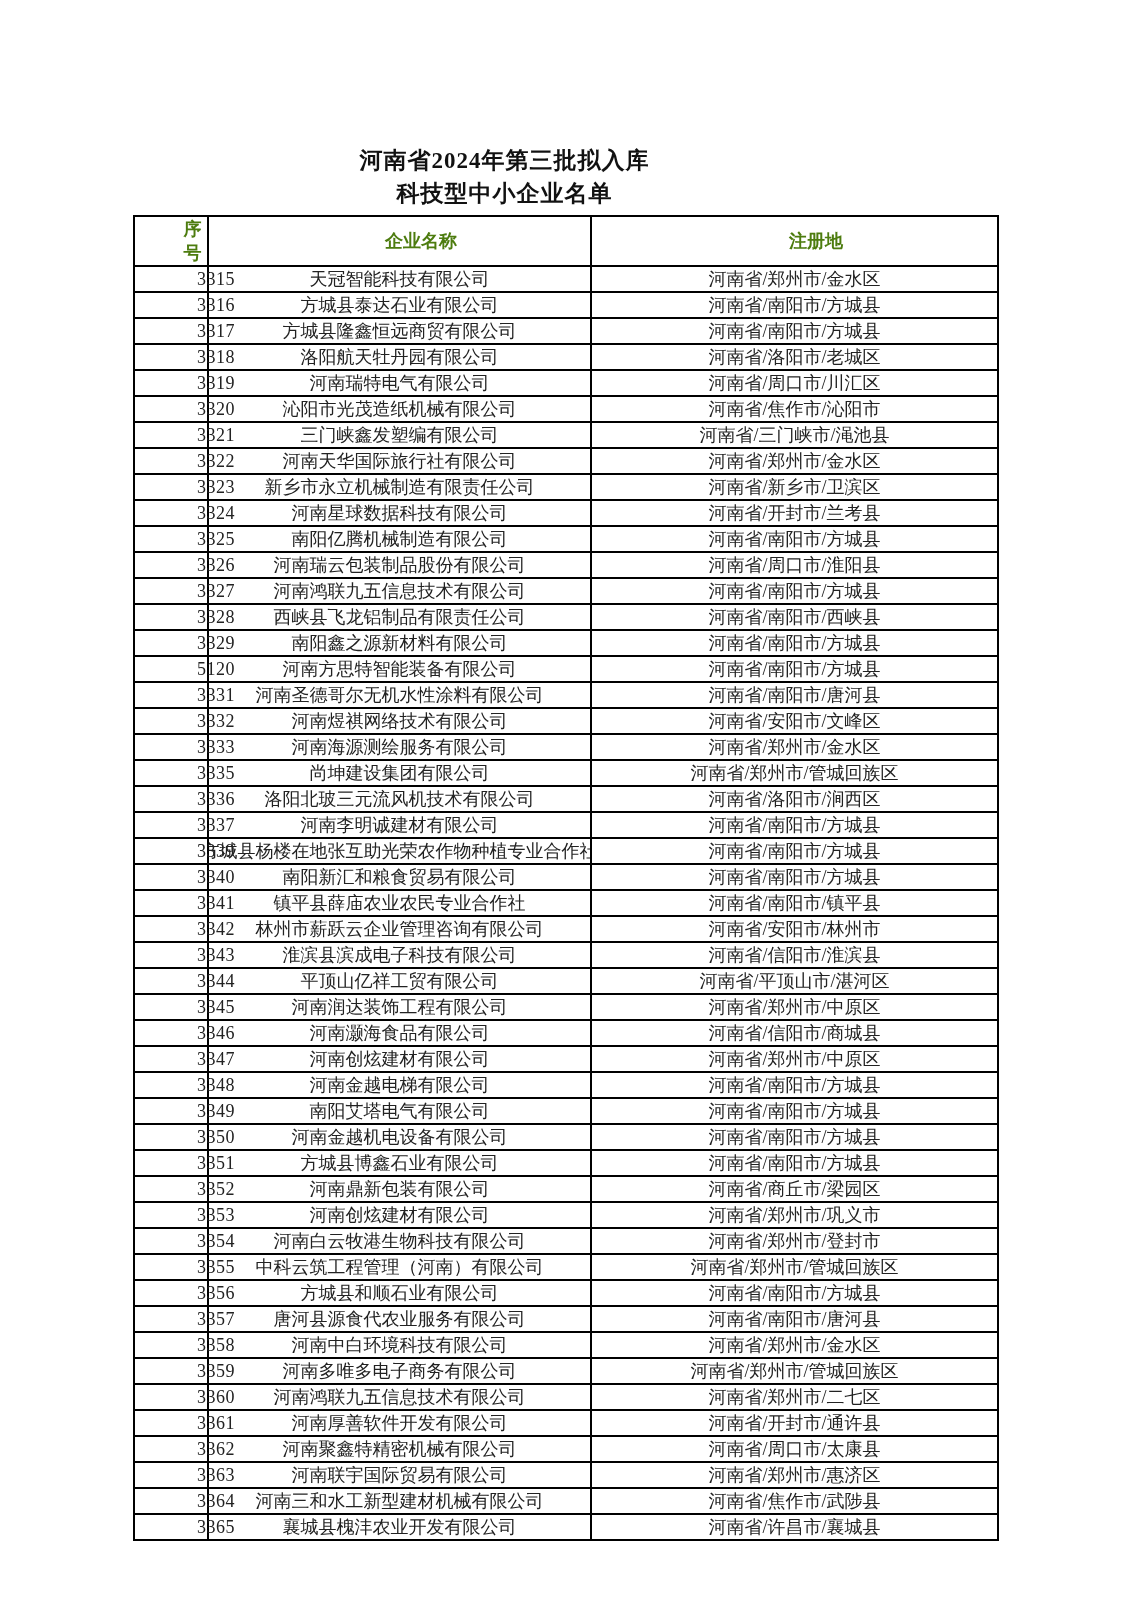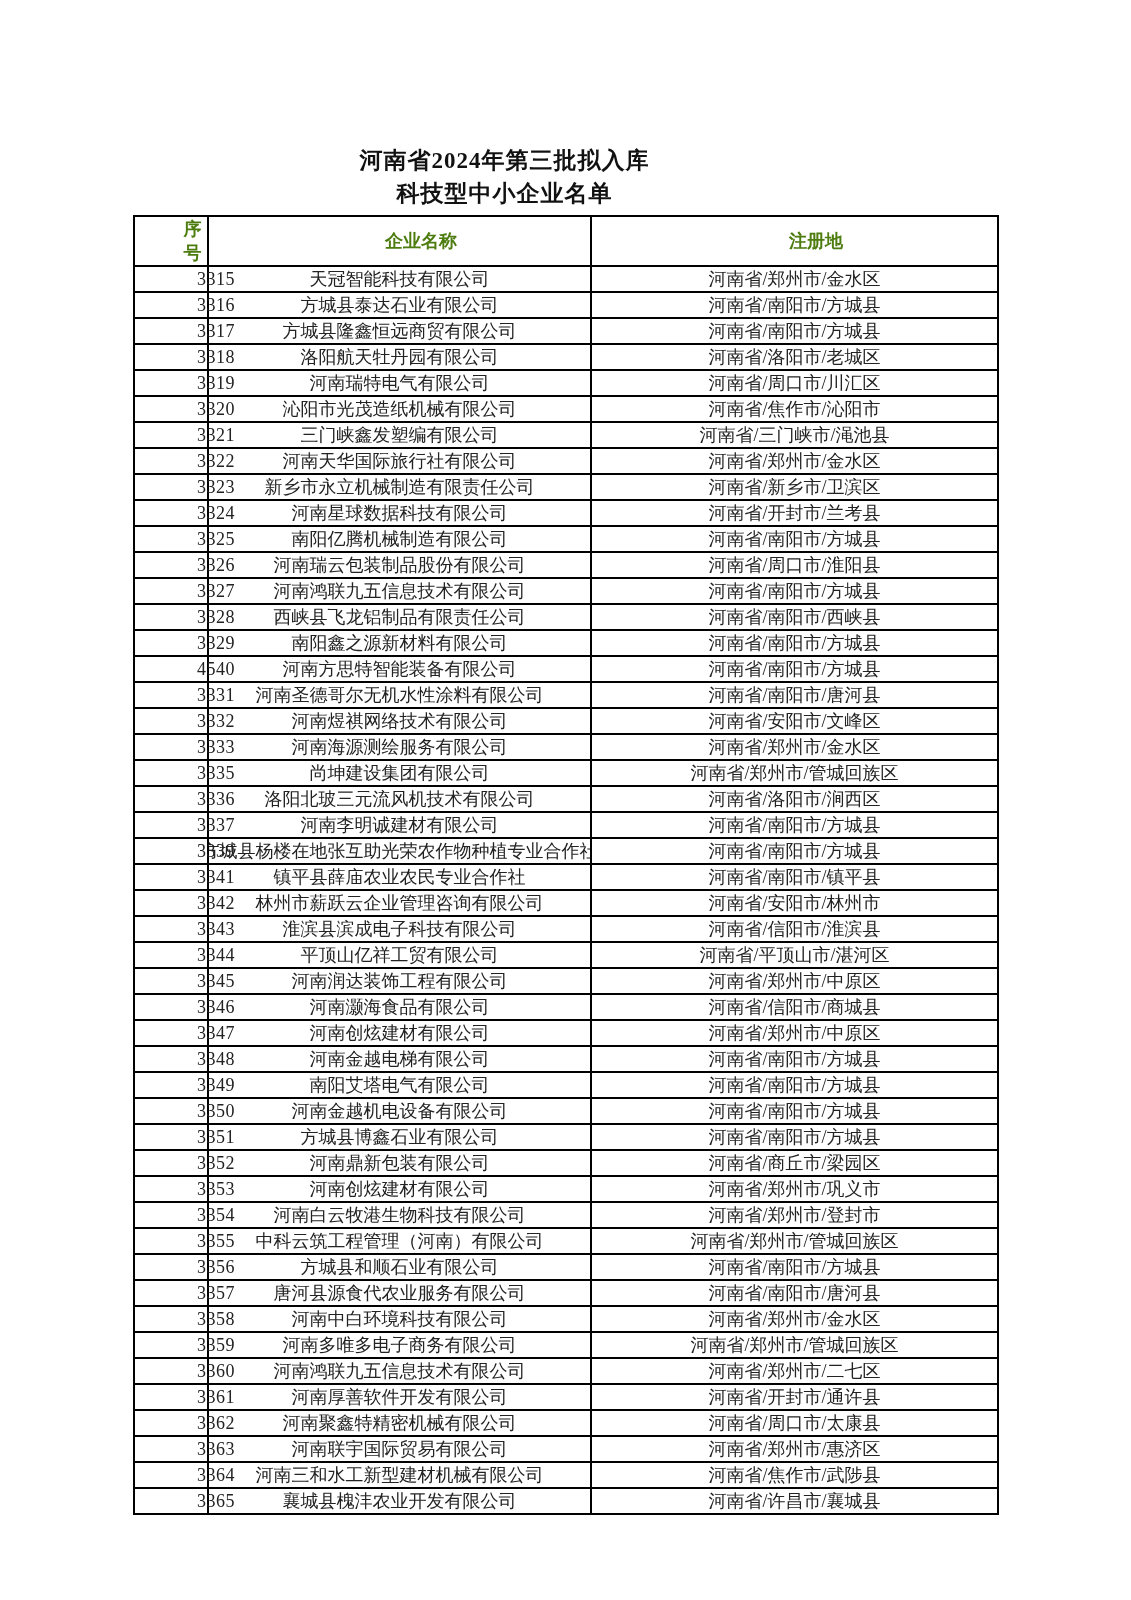--- a/index.html
+++ b/index.html
@@ -336,21 +336,21 @@
         </td>
         <td>
           <div class="clip">
             <span>河南省/南阳市/方城县</span>
           </div>
         </td>
       </tr>
       <tr>
         <td>
           <div class="clip num">
-            <span>4540</span>
+            <span>5120</span>
           </div>
         </td>
         <td>
           <div class="clip">
             <span>河南方思特智能装备有限公司</span>
           </div>
         </td>
         <td>
           <div class="clip">
             <span>河南省/南阳市/方城县</span>
@@ -461,20 +461,37 @@
       </tr>
       <tr>
         <td>
           <div class="clip num">
             <span>3339</span>
           </div>
         </td>
         <td>
           <div class="clip">
             <span>方城县杨楼在地张互助光荣农作物种植专业合作社</span>
+          </div>
+        </td>
+        <td>
+          <div class="clip">
+            <span>河南省/南阳市/方城县</span>
+          </div>
+        </td>
+      </tr>
+      <tr>
+        <td>
+          <div class="clip num">
+            <span>3340</span>
+          </div>
+        </td>
+        <td>
+          <div class="clip">
+            <span>南阳新汇和粮食贸易有限公司</span>
           </div>
         </td>
         <td>
           <div class="clip">
             <span>河南省/南阳市/方城县</span>
           </div>
         </td>
       </tr>
       <tr>
         <td>

